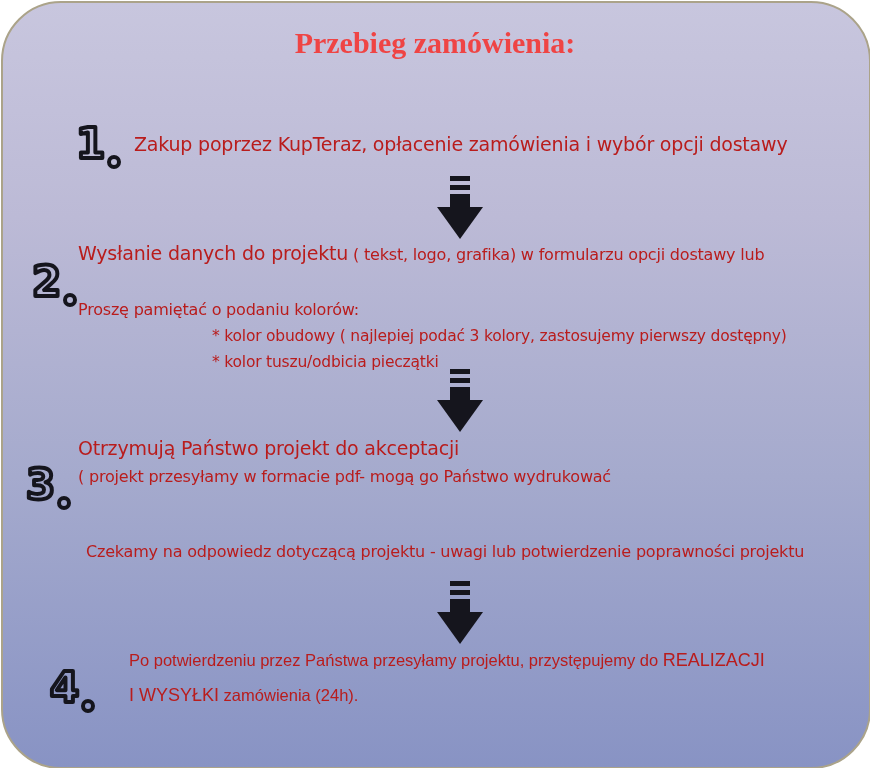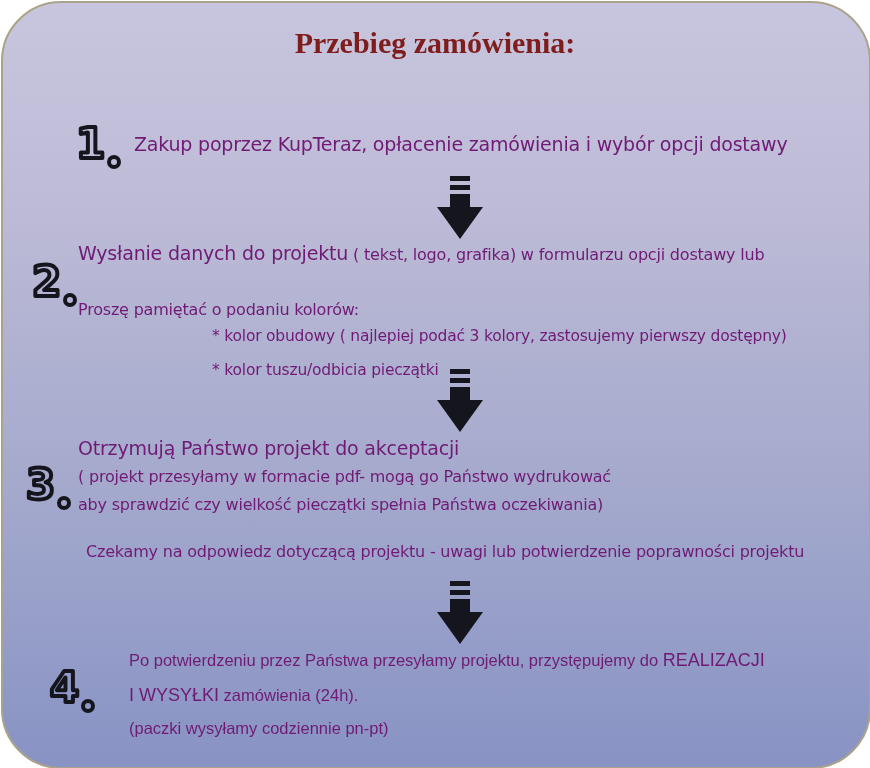--- a/index.html
+++ b/index.html
@@ -10,24 +10,24 @@
   .card {
     position:absolute; left:1px; top:1px; width:866px; height:764px;
     border:2px solid #ab a389;
     border:2px solid #aba389;
     border-radius:60px;
     background:linear-gradient(180deg, #c8c6de 0%, #bcbad6 28%, #a5aacd 62%, #8893c4 100%);
   }
   .title {
     position:absolute; left:0; top:24px; width:870px; text-align:center;
     font-family:"Liberation Serif", serif; font-weight:bold;
-    font-size:30px; line-height:37px; color:#7f1d1d;
+    font-size:30px; line-height:37px; color:#ef4444;
   }
   .t {
-    position:absolute; white-space:nowrap; color:#701a75;
+    position:absolute; white-space:nowrap; color:#b91c1c;
     font-family:"DejaVu Sans", sans-serif; line-height:1.25;
     letter-spacing:-0.2px;
   }
   .t19 { font-size:19px; }
   .t16 { font-size:16px; }
   .t155 { font-size:15.5px; }
   .sufgap { margin-left:5px; }
   
   .stepnum { position:absolute; overflow:visible; }
   
@@ -66,49 +66,47 @@
 
   <svg class="stepnum" style="left:28px; top:252px;" width="56" height="58">
     <text x="4" y="44" font-family="DejaVu Sans, sans-serif" font-size="42" font-weight="bold" fill="none" stroke="#15151d" stroke-width="4" stroke-linejoin="round">2</text>
     <circle cx="42" cy="48" r="5" fill="none" stroke="#15151d" stroke-width="4"></circle>
   </svg>
   <div class="t" style="left:78px; top:242px;">
     <span class="t19">Wysłanie danych do projektu</span><span class="t16 sufgap">( tekst, logo, grafika) w formularzu opcji dostawy lub</span>
   </div>
   <div class="t t16" style="left:78px; top:300px;">Proszę pamiętać o podaniu kolorów:</div>
   <div class="t t155" style="left:212px; top:327px;">* kolor obudowy ( najlepiej podać 3 kolory, zastosujemy pierwszy dostępny)</div>
-  <div class="t t155" style="left:212px; top:361px;">* kolor tuszu/odbicia pieczątki</div>
+  <div class="t t155" style="left:212px; top:353px;">* kolor tuszu/odbicia pieczątki</div>
 
   <div class="arrow" style="left:437px; top:369px;">
     <div class="dash"></div>
     <div class="dash"></div>
     <div class="shaft"></div>
     <div class="head"></div>
   </div>
 
   <svg class="stepnum" style="left:22px; top:455px;" width="56" height="58">
     <text x="4" y="44" font-family="DejaVu Sans, sans-serif" font-size="42" font-weight="bold" fill="none" stroke="#15151d" stroke-width="4" stroke-linejoin="round">3</text>
     <circle cx="42" cy="48" r="5" fill="none" stroke="#15151d" stroke-width="4"></circle>
   </svg>
   <div class="t t19" style="left:78px; top:437px;">Otrzymują Państwo projekt do akceptacji</div>
   <div class="t t16" style="left:78px; top:467px;">( projekt przesyłamy w formacie pdf- mogą go Państwo wydrukować</div>
-  <div class="t t16" style="left:78px; top:495px;">aby sprawdzić czy wielkość pieczątki spełnia Państwa oczekiwania)</div>
   <div class="t t16" style="left:86px; top:542px;">Czekamy na odpowiedz dotyczącą projektu - uwagi lub potwierdzenie poprawności projektu</div>
 
   <div class="arrow" style="left:437px; top:581px;">
     <div class="dash"></div>
     <div class="dash"></div>
     <div class="shaft"></div>
     <div class="head"></div>
   </div>
 
   <svg class="stepnum" style="left:46px; top:658px;" width="56" height="58">
     <text x="4" y="44" font-family="DejaVu Sans, sans-serif" font-size="42" font-weight="bold" fill="none" stroke="#15151d" stroke-width="4" stroke-linejoin="round">4</text>
     <circle cx="42" cy="48" r="5" fill="none" stroke="#15151d" stroke-width="4"></circle>
   </svg>
   <div class="t s4" style="left:129px; top:649px;">
     <span class="s4small">Po potwierdzeniu przez Państwa przesyłamy projektu, przystępujemy do </span><span class="s4big">REALIZACJI</span>
   </div>
   <div class="t s4" style="left:129px; top:684px;">
     <span class="s4big">I WYSYŁKI</span><span class="s4small"> zamówienia  (24h).</span>
   </div>
-  <div class="t s4 s4small" style="left:129px; top:718px;">(paczki wysyłamy codziennie pn-pt)</div>
 </div>
 
 </body></html>

